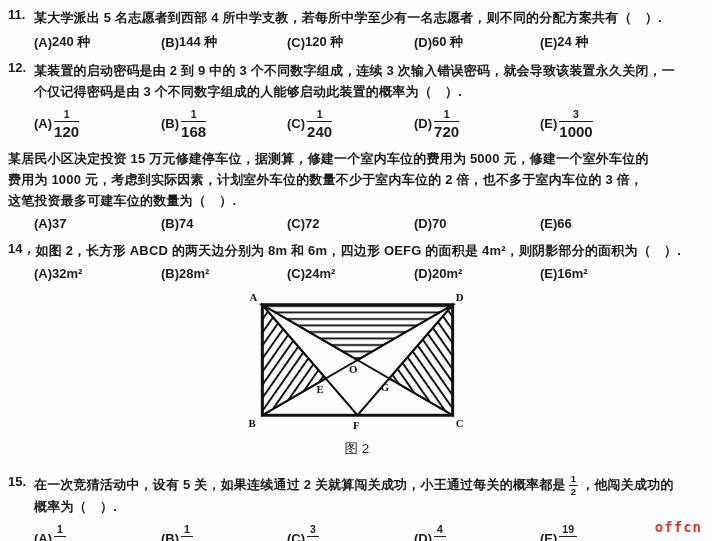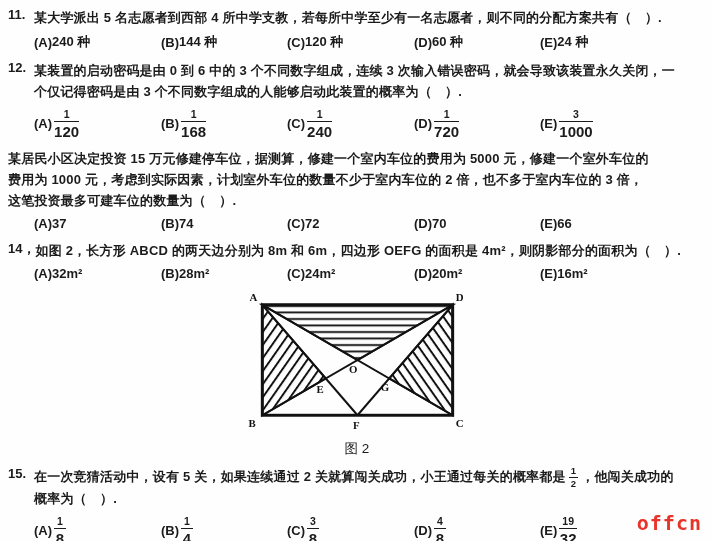--- a/index.html
+++ b/index.html
@@ -27,21 +27,21 @@
   .frac .den{display:block;padding-top:1.5px;font-size:15px}
   .frac.inline{vertical-align:-6px;margin:0 3px}
   .frac.inline .num{font-size:9.5px;padding:0 2px 1px}
   .frac.inline .den{font-size:9.5px;padding-top:1px}
   .figwrap{text-align:center;margin:9px 0 0}
   .figcaption{font-size:13.5px;margin-top:3px;font-weight:400}
   .flabel{font-family:"Liberation Serif",serif;font-weight:700;font-size:11px;fill:#111}
   .logo{
     position:absolute;right:10px;bottom:6px;color:#e8332a;
     font-family:"DejaVu Sans Mono","Liberation Mono",monospace;
-    font-weight:700;font-size:20px;letter-spacing:1px;
+    font-weight:700;font-size:14px;letter-spacing:1px;
   }
 </style>
 </head>
 <body>
 
 <div class="page">
 
   <div class="q">
     <div class="qrow">
       <span class="qnum">11.</span>
@@ -70,21 +70,21 @@
           <span>(E)</span>
           <span>24 种</span>
         </span>
     </div>
   </div>
 
   <div class="q">
     <div class="qrow">
       <span class="qnum">12.</span>
       <div class="qbody">
-        <p>某装置的启动密码是由 0 到 6 中的 3 个不同数字组成，连续 3 次输入错误密码，就会导致该装置永久关闭，一</p>
+        <p>某装置的启动密码是由 2 到 9 中的 3 个不同数字组成，连续 3 次输入错误密码，就会导致该装置永久关闭，一</p>
         <p>个仅记得密码是由 3 个不同数字组成的人能够启动此装置的概率为（　）.</p>
       </div>
     </div>
     <div class="opts fr">
       <span class="opt">
           <span>(A)</span>
           <span class="frac">
             <span class="num">1</span>
             <span class="den">120</span>
           </span>
@@ -145,21 +145,21 @@
           <span>(D)</span>
           <span>70</span>
         </span>
       <span class="opt">
           <span>(E)</span>
           <span>66</span>
         </span>
     </div>
   </div>
 
-  <div class="q" style="margin-bottom:8px">
+  <div class="q" style="margin-bottom:16px">
     <div class="qrow">
       <span class="qnum">14，</span>
       <div class="qbody">
         <p>如图 2，长方形 ABCD 的两天边分别为 8m 和 6m，四边形 OEFG 的面积是 4m²，则阴影部分的面积为（　）.</p>
       </div>
     </div>
     <div class="opts">
       <span class="opt">
           <span>(A)</span>
           <span>32m²</span>

